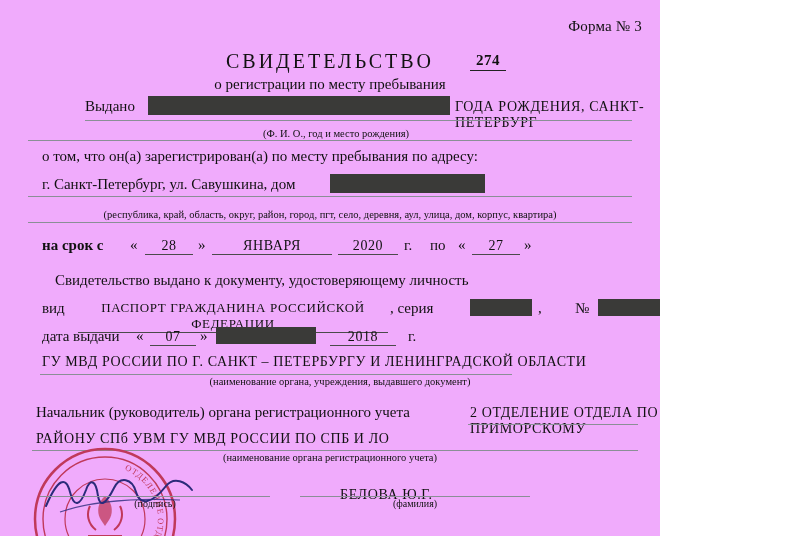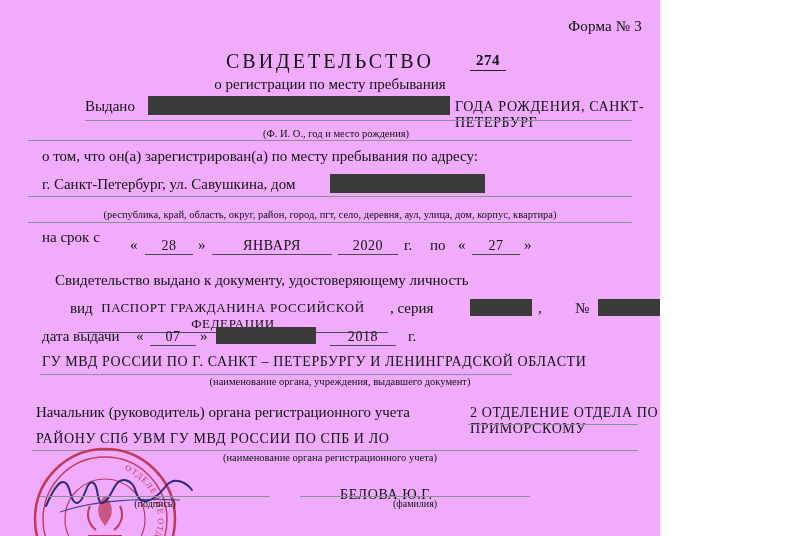--- a/index.html
+++ b/index.html
@@ -123,37 +123,37 @@
   <div class="abs caption" style="left:0; right:0; top:128px;padding-left:12px;">(Ф. И. О., год и место рождения)</div>
 
   <div class="abs lbl" style="left:42px; top:148px;">о том, что он(а) зарегистрирован(а) по месту пребывания по адресу:</div>
 
   <div class="abs lbl" style="left:42px; top:176px;">г. Санкт-Петербург, ул. Савушкина, дом</div>
   <div class="abs redact" style="left:330px; top:174px; width:155px; height:19px;"></div>
   <div class="abs rule" style="left:28px; right:28px; top:196px;"></div>
   <div class="abs rule" style="left:28px; right:28px; top:222px;"></div>
   <div class="abs caption" style="left:0; right:0; top:209px;">(республика, край, область, округ, район, город, пгт, село, деревня, аул, улица, дом, корпус, квартира)</div>
 
-  <div class="abs lbl" style="left:42px; top:229px;">на срок с</div>
+  <div class="abs lbl" style="left:42px; top:237px;font-weight:bold;">на срок с</div>
   <div class="abs lbl" style="left:130px; top:237px;">«</div>
   <div class="abs inline-ul bold-caps" style="left:145px; top:238px; width:48px;">28</div>
   <div class="abs lbl" style="left:198px; top:237px;">»</div>
   <div class="abs inline-ul bold-caps" style="left:212px; top:238px; width:120px;">ЯНВАРЯ</div>
   <div class="abs inline-ul bold-caps" style="left:338px; top:238px; width:60px;">2020</div>
   <div class="abs lbl" style="left:404px; top:237px;">г.</div>
   <div class="abs lbl" style="left:430px; top:237px;">по</div>
   <div class="abs lbl" style="left:458px; top:237px;">«</div>
   <div class="abs inline-ul bold-caps" style="left:472px; top:238px; width:48px;">27</div>
   <div class="abs lbl" style="left:524px; top:237px;">»</div>
   <div class="abs inline-ul bold-caps" style="left:664px; top:238px; width:62px;">2020</div>
   <div class="abs lbl" style="left:733px; top:237px;">г.</div>
 
   <div class="abs lbl" style="left:42px; top:272px;margin-left:13px;">Свидетельство выдано к документу, удостоверяющему личность</div>
 
-  <div class="abs lbl" style="left:42px; top:300px;margin-left:28px;">вид</div>
+  <div class="abs lbl" style="left:42px; top:300px;">вид</div>
   <div class="abs inline-ul bold-caps" style="left:78px; top:300px; width:310px; font-size:13px;">ПАСПОРТ ГРАЖДАНИНА РОССИЙСКОЙ ФЕДЕРАЦИИ</div>
   <div class="abs lbl" style="left:390px; top:300px;">, серия</div>
   <div class="abs redact" style="left:470px; top:299px; width:62px; height:17px;"></div>
   <div class="abs lbl" style="left:538px; top:300px;">,</div>
   <div class="abs lbl" style="left:575px; top:300px;">№</div>
   <div class="abs redact" style="left:598px; top:299px; width:78px; height:17px;"></div>
 
   <div class="abs lbl" style="left:42px; top:328px;">дата выдачи</div>
   <div class="abs lbl" style="left:136px; top:328px;">«</div>
   <div class="abs inline-ul bold-caps" style="left:150px; top:329px; width:46px;">07</div>

